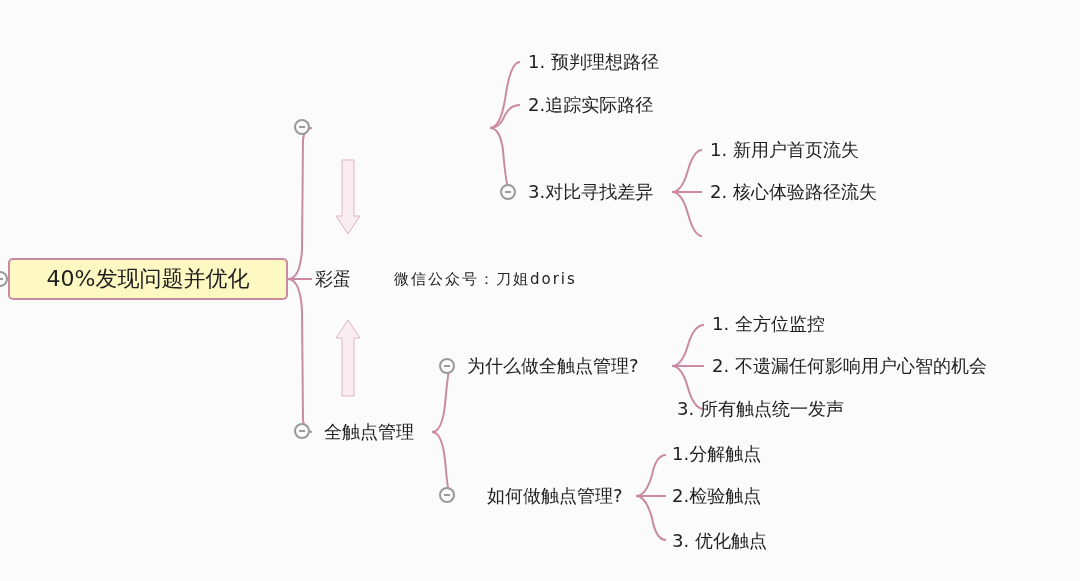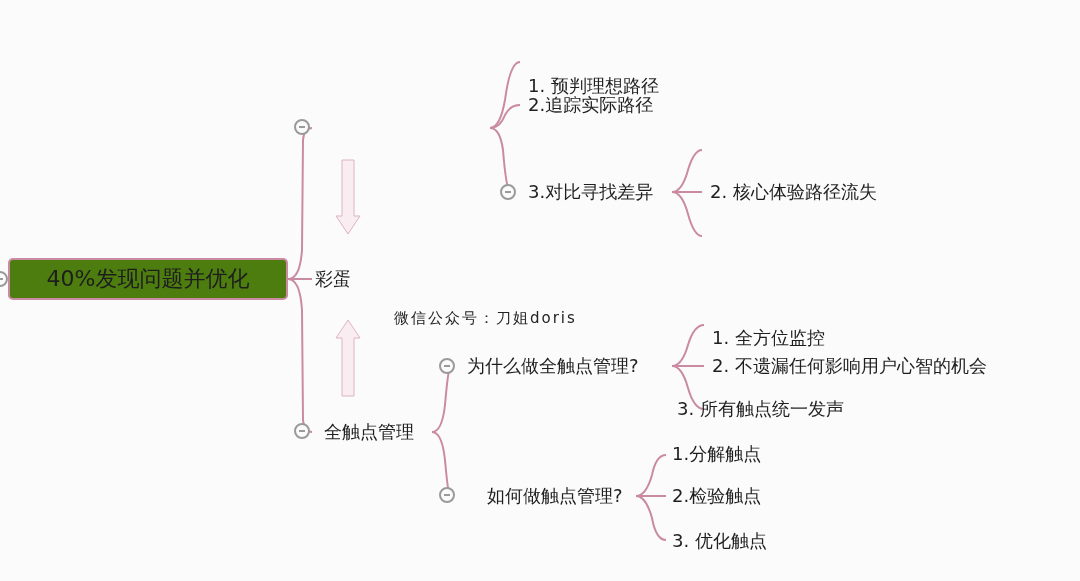--- a/index.html
+++ b/index.html
@@ -8,21 +8,21 @@
       background: #fbfbfb;
       font-family: "DejaVu Sans", "Liberation Sans", sans-serif;
       color: #222;
       position: relative;
     }
     #canvas { position: absolute; left: 0; top: 0; width: 1080px; height: 581px; }
     svg.lines { position: absolute; left: 0; top: 0; }
     .node { position: absolute; white-space: nowrap; font-size: 18px; line-height: 22px; color: #1e1e1e; }
     .root {
       position: absolute; left: 8px; top: 258px; width: 280px; height: 42px;
-      border: 2px solid #c98aa2; border-radius: 5px; background: #4d7c0f;
+      border: 2px solid #c98aa2; border-radius: 5px; background: #fef9c3;
       display: flex; align-items: center; justify-content: center;
       font-size: 22px; color: #1e1e1e; box-sizing: border-box;
     }
     .toggle {
       position: absolute; width: 16px; height: 16px; border: 2px solid #9a9a9a;
       border-radius: 50%; background: #fbfbfb; box-sizing: border-box;
     }
     .toggle::after {
       content: ""; position: absolute; left: 3px; right: 3px; top: 5px; height: 2px; background: #9a9a9a;
     }
@@ -62,45 +62,46 @@
     </g>
   </svg>
 
   <div class="toggle" style="left:-8px; top:271px;"></div>
   <div class="root">
     <span>40%发现问题并优化</span>
   </div>
 
   <div class="toggle" style="left:294px; top:119px;"></div>
 
-  <div class="node" style="left:528px; top:51px;margin-top:24px;">1. 预判理想路径</div>
+  <div class="node" style="left:528px; top:51px;">1. 预判理想路径</div>
   <div class="node" style="left:528px; top:94px;">2.追踪实际路径</div>
 
   <div class="toggle" style="left:500px; top:184px;"></div>
   <div class="node" style="left:528px; top:181px;text-align:center;">3.对比寻找差异</div>
 
+  <div class="node" style="left:710px; top:139px;">1. 新用户首页流失</div>
   <div class="node" style="left:710px; top:181px;">2. 核心体验路径流失</div>
 
   <svg class="arrow" style="left:334px; top:158px;" width="28" height="80">
     <path d="M8 2 L20 2 L20 58 L26 58 L14 76 L2 58 L8 58 Z" fill="#f9edf2" stroke="#dcb4c4" stroke-width="1"></path>
   </svg>
   <svg class="arrow" style="left:334px; top:318px;" width="28" height="80">
     <path d="M14 2 L26 20 L20 20 L20 78 L8 78 L8 20 L2 20 Z" fill="#f9edf2" stroke="#dcb4c4" stroke-width="1"></path>
   </svg>
 
   <div class="node" style="left:315px; top:268px;">彩蛋</div>
-  <div class="note" style="left:394px; top:270px;margin-top:39px;">微信公众号：刀姐doris</div>
+  <div class="note" style="left:394px; top:270px;">微信公众号：刀姐doris</div>
 
   <div class="toggle" style="left:294px; top:423px;"></div>
   <div class="node" style="left:324px; top:421px;">全触点管理</div>
 
   <div class="toggle" style="left:439px; top:358px;"></div>
   <div class="node" style="left:467px; top:355px;">为什么做全触点管理?</div>
 
-  <div class="node" style="left:712px; top:313px;margin-top:14px;">1. 全方位监控</div>
+  <div class="node" style="left:712px; top:313px;">1. 全方位监控</div>
   <div class="node" style="left:712px; top:355px;">2. 不遗漏任何影响用户心智的机会</div>
   <div class="node" style="left:677px; top:398px;">3. 所有触点统一发声</div>
 
   <div class="toggle" style="left:439px; top:487px;"></div>
   <div class="node" style="left:467px; top:485px;margin-left:20px;">如何做触点管理?</div>
 
   <div class="node" style="left:672px; top:443px;">1.分解触点</div>
   <div class="node" style="left:672px; top:485px;">2.检验触点</div>
   <div class="node" style="left:672px; top:530px;">3. 优化触点</div>
 

